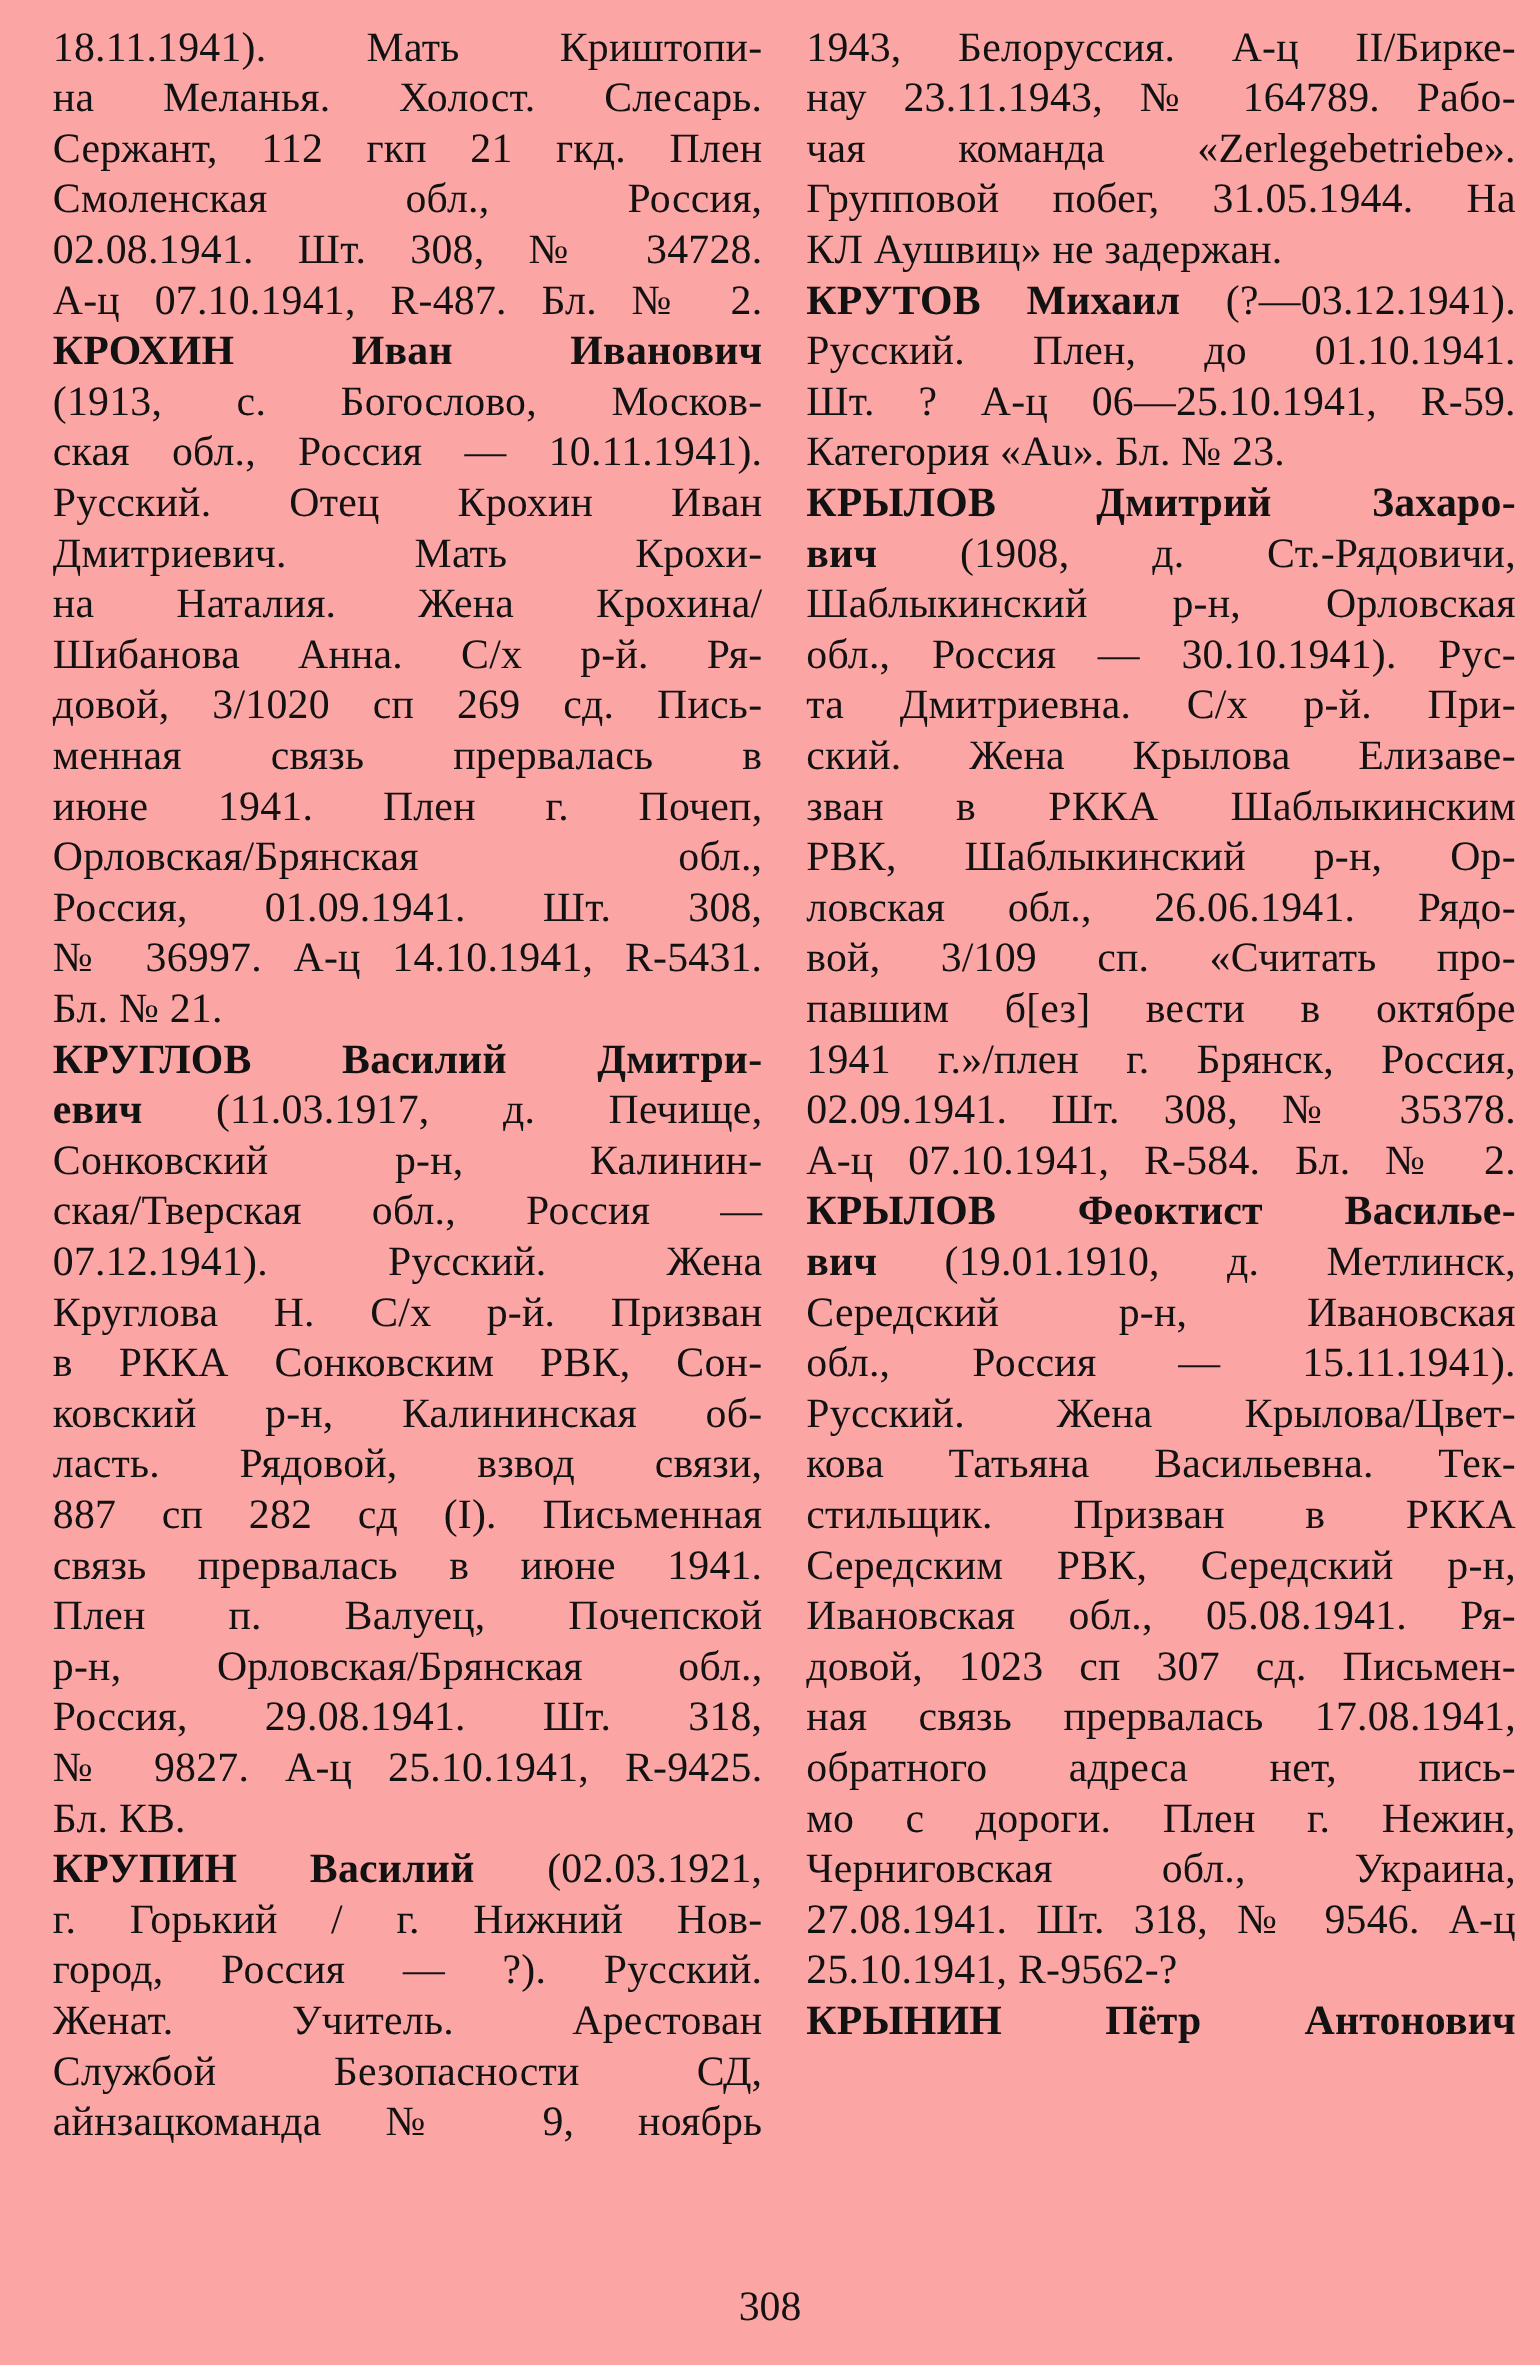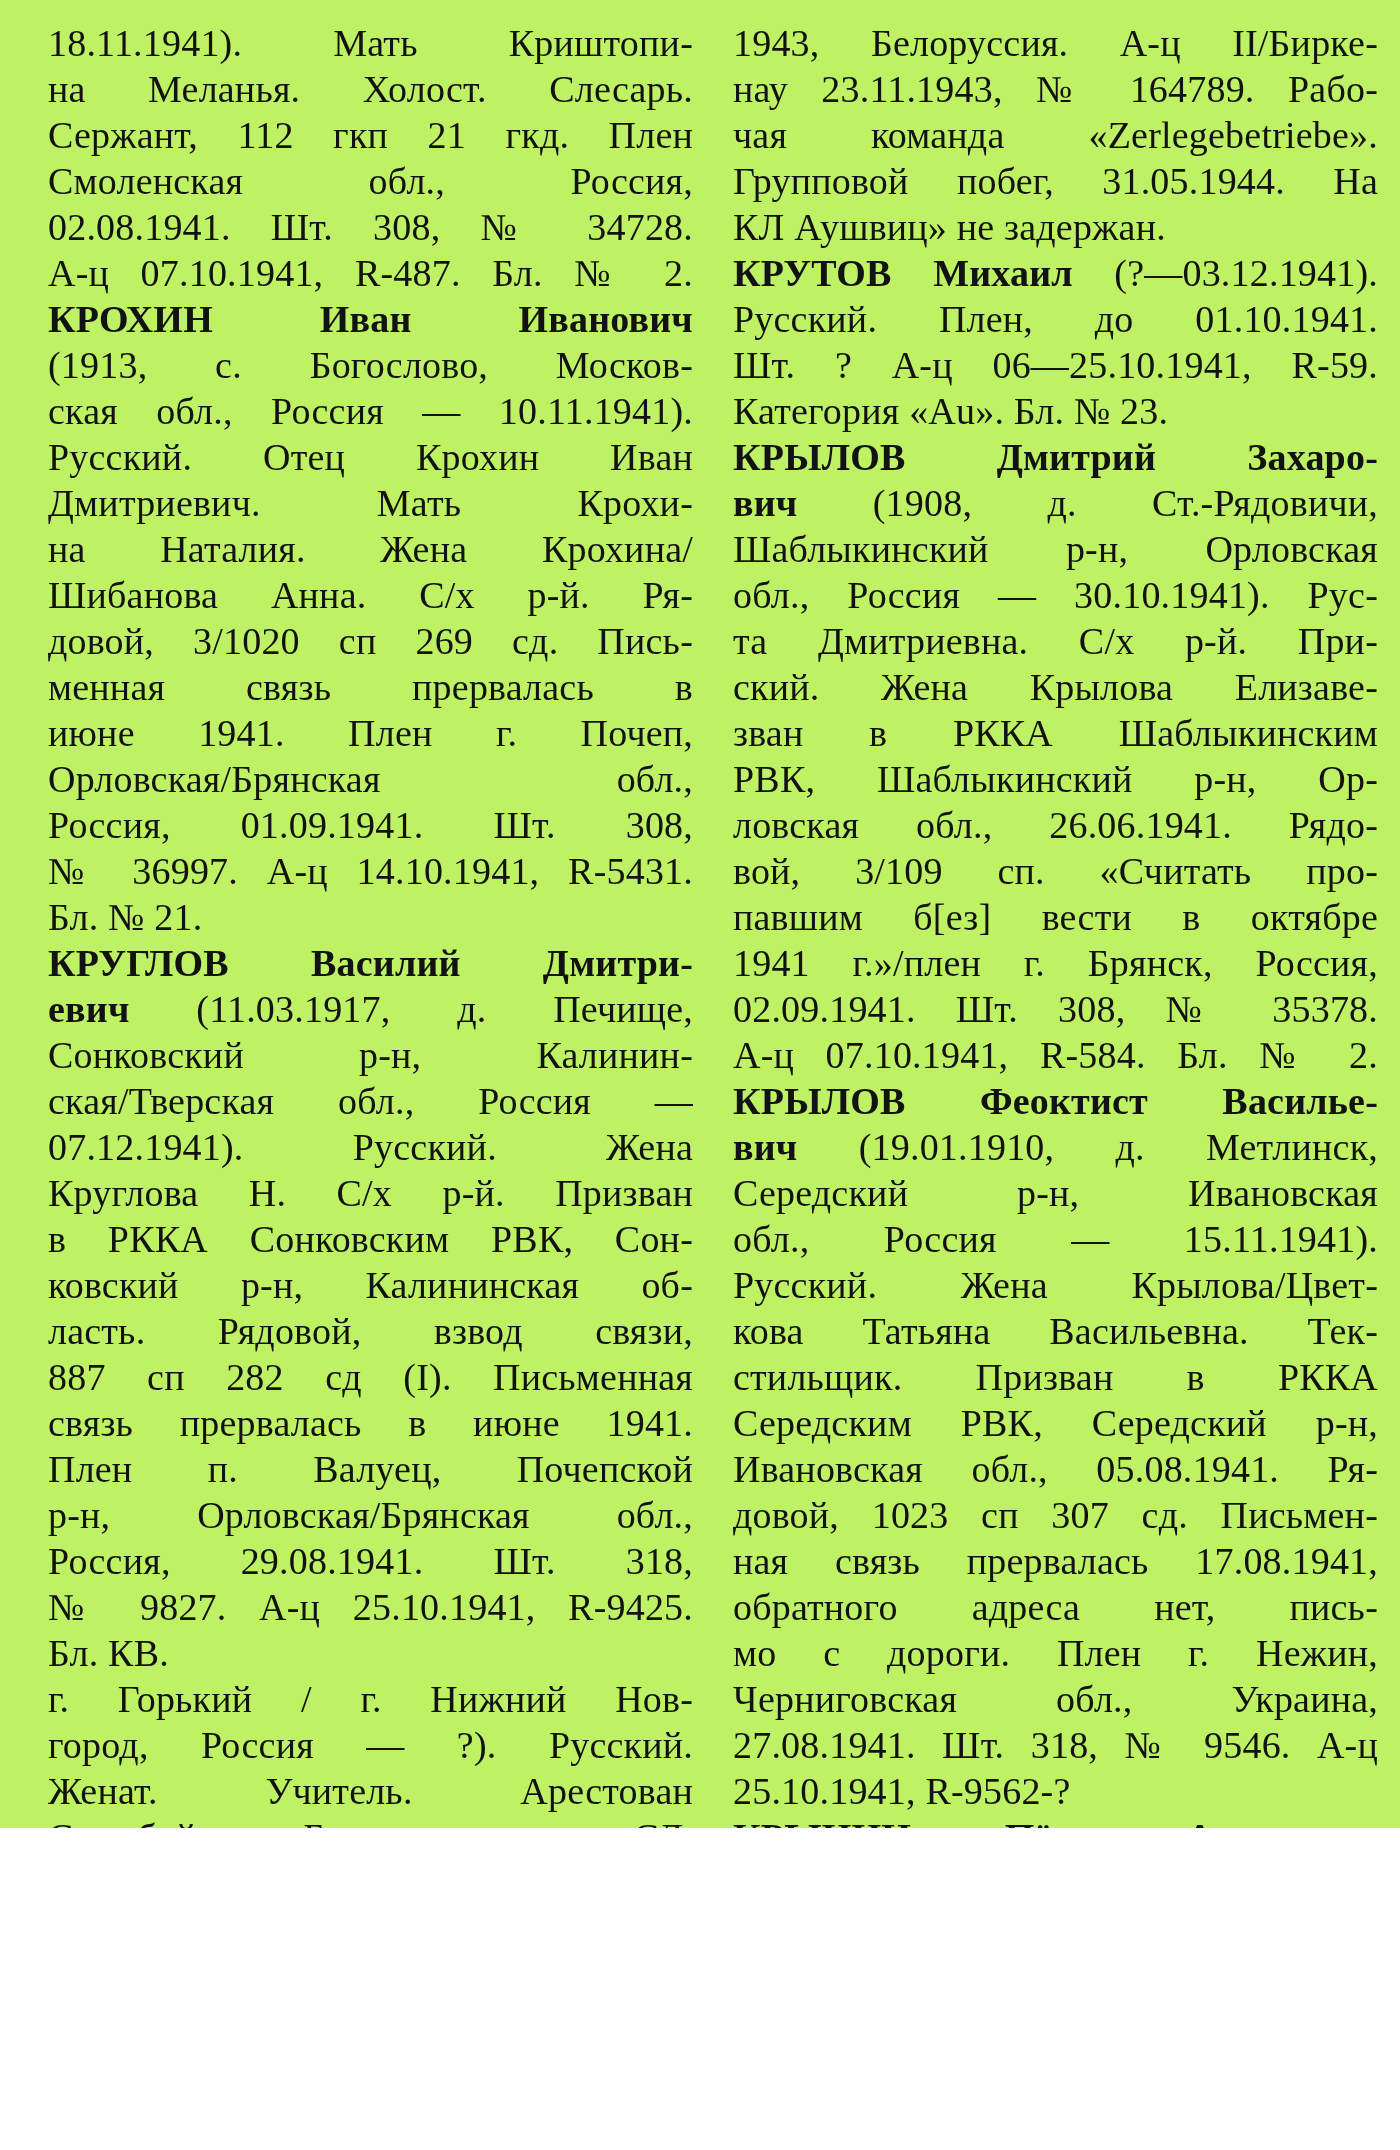--- a/index.html
+++ b/index.html
@@ -3,22 +3,22 @@
 <meta charset="utf-8">
 <style>
   html, body {
     margin: 0;
     padding: 0;
     background: #ffffff;
   }
   .page {
     position: relative;
     width: 1400px;
-    height: 1828px;
-    background: #bef264;
+    height: 2150px;
+    background: #fca5a5;
     color: #121212;
     font-family: "Liberation Serif", "DejaVu Serif", serif;
     overflow: hidden;
   }
   .columns {
     display: flex;
     gap: 40px;
     padding: 20px 22px 0 48px;
   }
   .column {
@@ -95,20 +95,21 @@
           <div class="line"><span>ласть. Рядовой, взвод связи,</span></div>
           <div class="line"><span>887 сп 282 сд (I). Письменная</span></div>
           <div class="line"><span>связь прервалась в июне 1941.</span></div>
           <div class="line"><span>Плен п. Валуец, Почепской</span></div>
           <div class="line"><span>р-н, Орловская/Брянская обл.,</span></div>
           <div class="line"><span>Россия, 29.08.1941. Шт. 318,</span></div>
           <div class="line"><span>№ 9827. А-ц 25.10.1941, R-9425.</span></div>
           <div class="line final"><span>Бл. КВ.</span></div>
         </div>
         <div class="entry">
+          <div class="line"><span class="bold">КРУПИН Василий</span> <span>(02.03.1921,</span></div>
           <div class="line"><span>г. Горький / г. Нижний Нов-</span></div>
           <div class="line"><span>город, Россия — ?). Русский.</span></div>
           <div class="line"><span>Женат. Учитель. Арестован</span></div>
           <div class="line"><span>Службой Безопасности СД,</span></div>
           <div class="line"><span>айнзацкоманда № 9, ноябрь</span></div>
         </div>
       </div>
     <div class="column">
         <div class="entry">
           <div class="line"><span>1943, Белоруссия. А-ц II/Бирке-</span></div>

